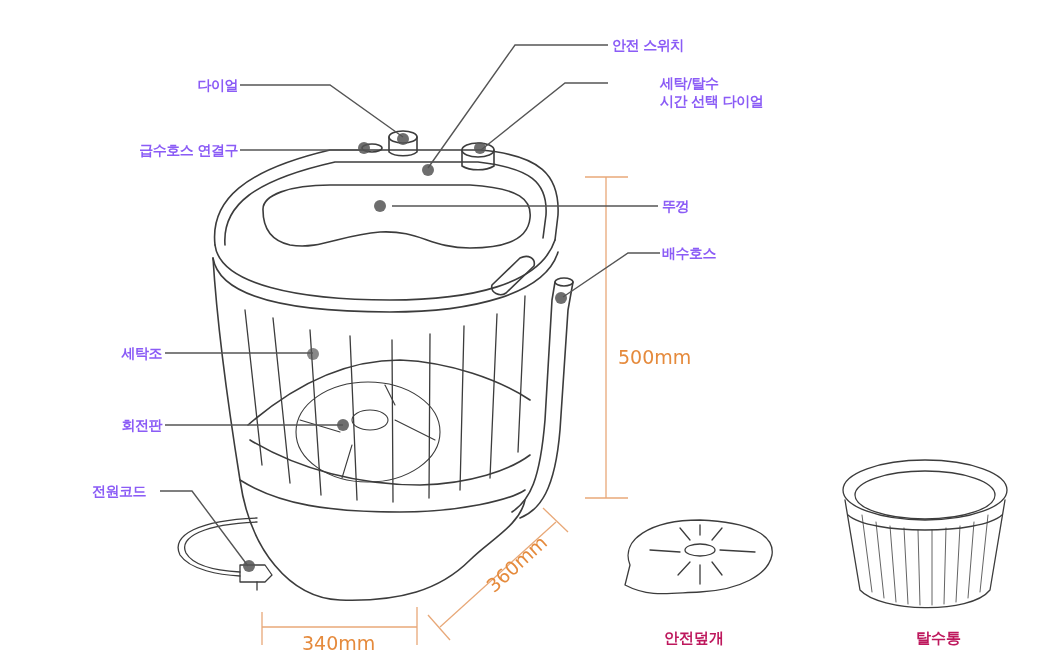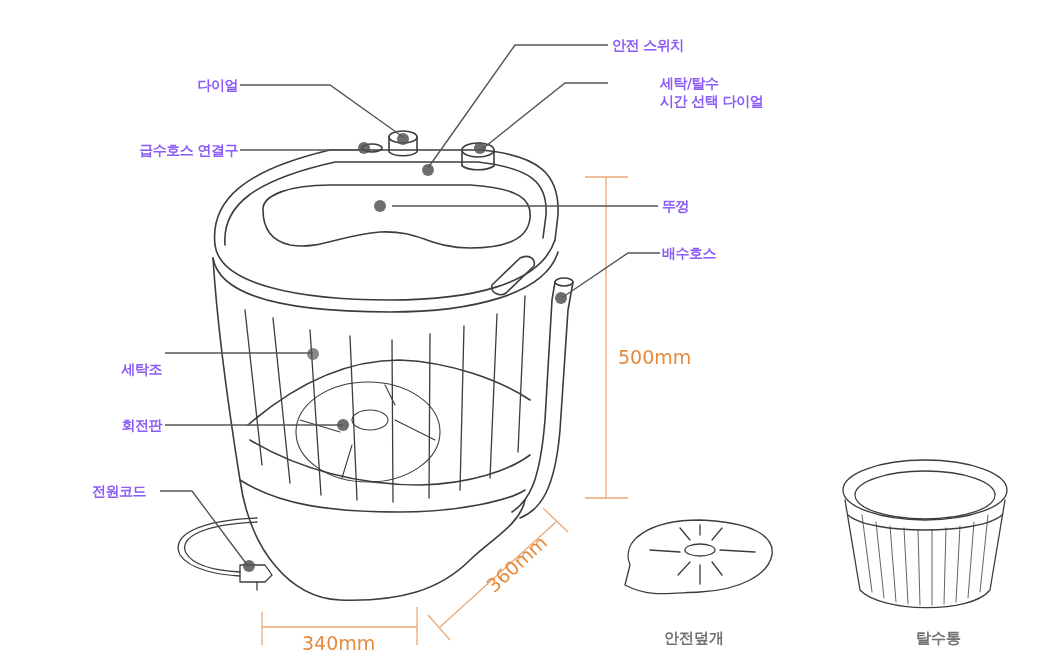--- a/index.html
+++ b/index.html
@@ -2,21 +2,21 @@
 <html><head>
 <meta charset="utf-8">
 <style>
   html, body { margin:0; padding:0; background:#ffffff; }
   body { width:1040px; height:667px; position:relative; overflow:hidden;
          font-family:"DejaVu Sans", "Liberation Sans", sans-serif; }
   #stage { position:absolute; left:0; top:0; width:1040px; height:667px; }
   .lbl { position:absolute; font-size:14px; font-weight:bold; color:#8b5cf6; line-height:18px; white-space:nowrap; letter-spacing:-0.5px; }
   .lbl.r { text-align:right; }
   .dim { position:absolute; font-size:19px; color:#e58a3c; white-space:nowrap; font-family:"DejaVu Sans", sans-serif; }
-  .cap { position:absolute; font-size:15px; font-weight:bold; color:#737373; white-space:nowrap; }
+  .cap { position:absolute; font-size:15px; font-weight:bold; color:#be185d; white-space:nowrap; }
 </style>
 </head>
 <body>
 
 <div id="stage">
 
   <svg width="1040" height="667" viewBox="0 0 1040 667" xmlns="http://www.w3.org/2000/svg" style="position:absolute;left:0;top:0">
     <g fill="none" stroke="#3c3c3c" stroke-width="1.6" stroke-linecap="round" stroke-linejoin="round">
 
       <g>
@@ -152,21 +152,21 @@
     <div>다이얼</div>
   </div>
   <div class="lbl r" style="left:100px; top:141px; width:138px;">급수호스 연결구</div>
   <div class="lbl" style="left:612px; top:36px;">안전 스위치</div>
   <div class="lbl" style="left:660px; top:74px;">
     <div>세탁/탈수</div>
     <div>시간 선택 다이얼</div>
   </div>
   <div class="lbl" style="left:662px; top:197px;text-align:center;">뚜껑</div>
   <div class="lbl" style="left:662px; top:244px;">배수호스</div>
-  <div class="lbl r" style="left:90px; top:360px; width:72px;">세탁조</div>
+  <div class="lbl r" style="left:90px; top:344px; width:72px;">세탁조</div>
   <div class="lbl r" style="left:90px; top:416px; width:72px;">회전판</div>
   <div class="lbl r" style="left:68px; top:482px; width:78px;">전원코드</div>
 
   <div class="dim" style="left:618px; top:346px;">500mm</div>
   <div class="dim" style="left:302px; top:632px;">340mm</div>
   <div class="dim" style="left:482px; top:580px; transform:rotate(-42deg); transform-origin:left top;">360mm</div>
 
   <div class="cap" style="left:664px; top:629px;">안전덮개</div>
   <div class="cap" style="left:916px; top:629px;">탈수통</div>
 </div>

